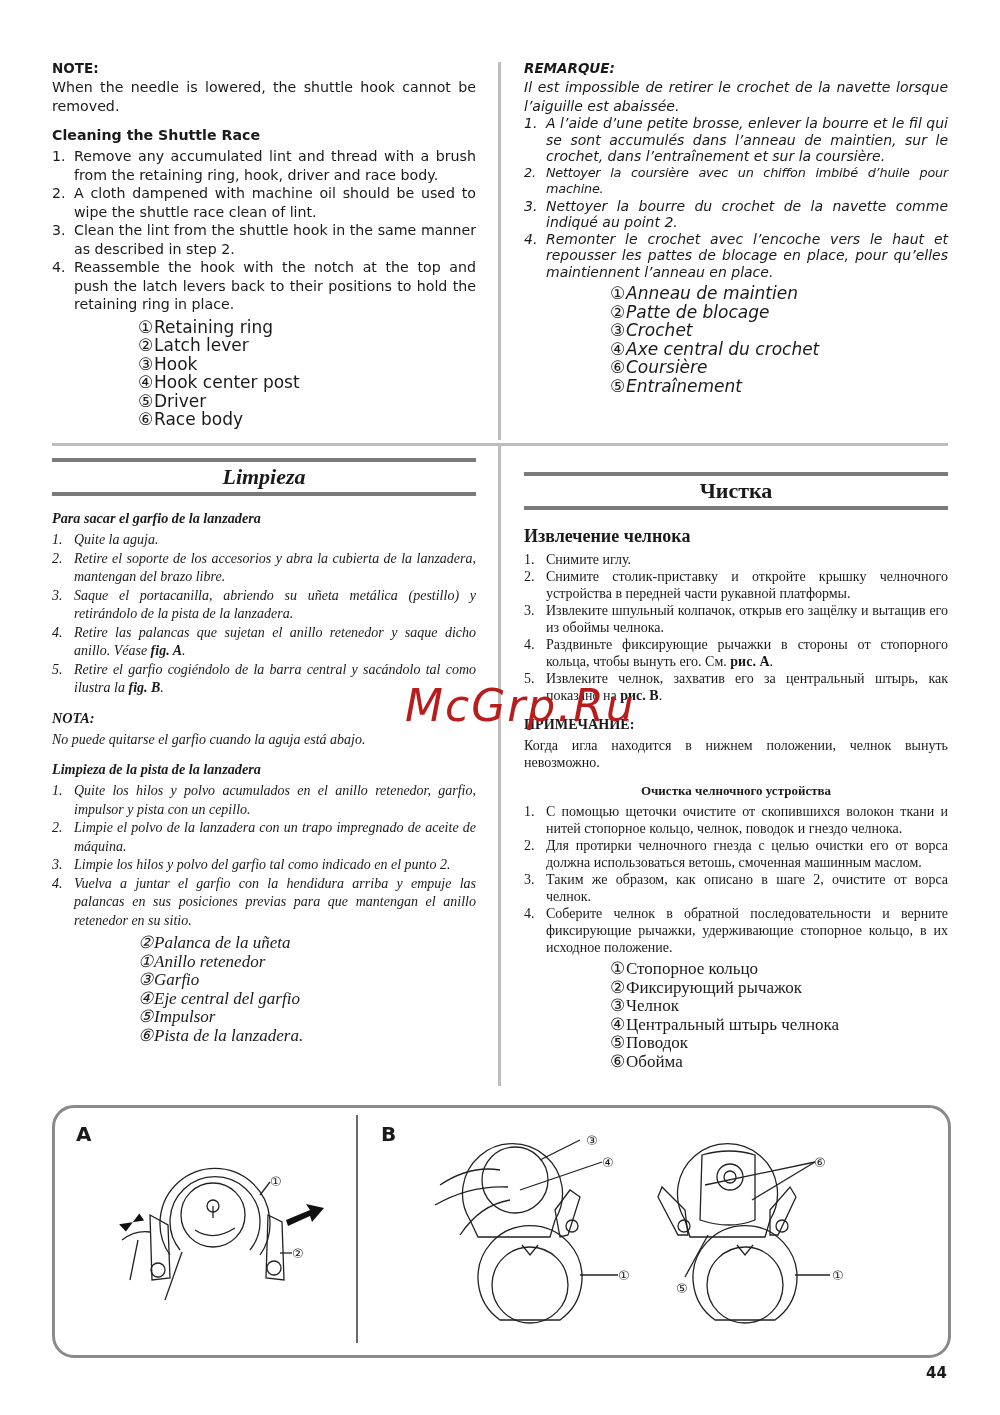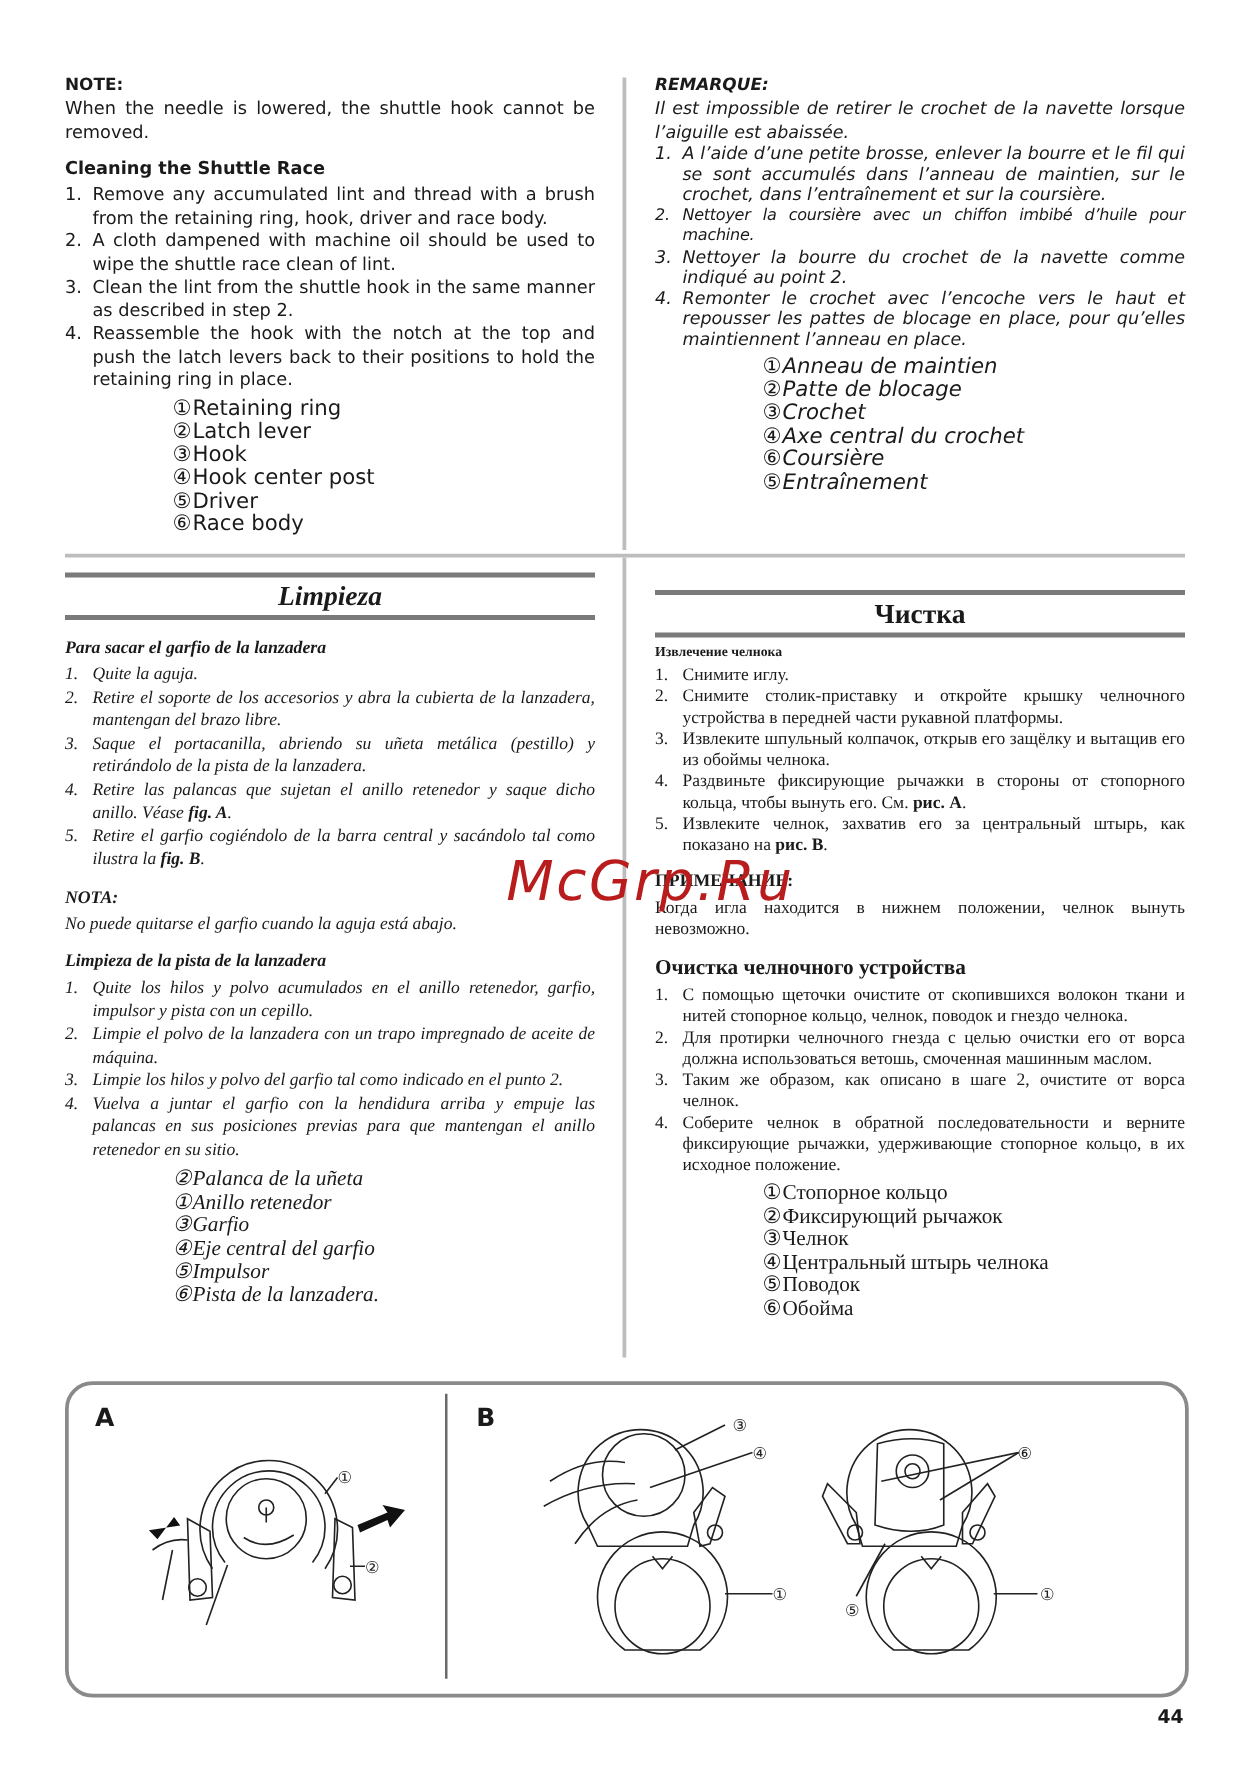--- a/index.html
+++ b/index.html
@@ -108,31 +108,31 @@
     <li><span class="circ">②</span><span>Palanca de la uñeta</span></li>
     <li><span class="circ">①</span><span>Anillo retenedor</span></li>
     <li><span class="circ">③</span><span>Garfio</span></li>
     <li><span class="circ">④</span><span>Eje central del garfio</span></li>
     <li><span class="circ">⑤</span><span>Impulsor</span></li>
     <li><span class="circ">⑥</span><span>Pista de la lanzadera.</span></li>
   </ul>
 </div>
 
 <div class="col serif ru" style="left:524px; top:510px; width:424px;">
-  <div class="sub-head" style="margin-top:6px; font-size:11px;">Извлечение челнока</div>
+  <div class="sub-head" style="margin-top:16px; font-size:18px;">Извлечение челнока</div>
   <ol class="steps">
     <li><span class="num">1.</span><span>Снимите иглу.</span></li>
     <li><span class="num">2.</span><span>Снимите столик-приставку и откройте крышку челночного устройства в передней части рукавной платформы.</span></li>
     <li><span class="num">3.</span><span>Извлеките шпульный колпачок, открыв его защёлку и вытащив его из обоймы челнока.</span></li>
     <li><span class="num">4.</span><span>Раздвиньте фиксирующие рычажки в стороны от стопорного кольца, чтобы вынуть его. См. </span><b>рис. A</b><span>.</span></li>
     <li><span class="num">5.</span><span>Извлеките челнок, захватив его за центральный штырь, как показано на </span><b>рис. B</b><span>.</span></li>
   </ol>
   <div class="sub-head">ПРИМЕЧАНИЕ:</div>
   <p class="para">Когда игла находится в нижнем положении, челнок вынуть невозможно.</p>
-  <div class="sub-head" style="font-size:17px;">Очистка челночного устройства</div>
+  <div class="sub-head" style="font-size:13px;text-align:center;">Очистка челночного устройства</div>
   <ol class="steps">
     <li><span class="num">1.</span><span>С помощью щеточки очистите от скопившихся волокон ткани и нитей стопорное кольцо, челнок, поводок и гнездо челнока.</span></li>
     <li><span class="num">2.</span><span>Для протирки челночного гнезда с целью очистки его от ворса должна использоваться ветошь, смоченная машинным маслом.</span></li>
     <li><span class="num">3.</span><span>Таким же образом, как описано в шаге 2, очистите от ворса челнок.</span></li>
     <li><span class="num">4.</span><span>Соберите челнок в обратной последовательности и верните фиксирующие рычажки, удерживающие стопорное кольцо, в их исходное положение.</span></li>
   </ol>
   <ul class="legend">
     <li><span class="circ">①</span><span>Стопорное кольцо</span></li>
     <li><span class="circ">②</span><span>Фиксирующий рычажок</span></li>
     <li><span class="circ">③</span><span>Челнок</span></li>

